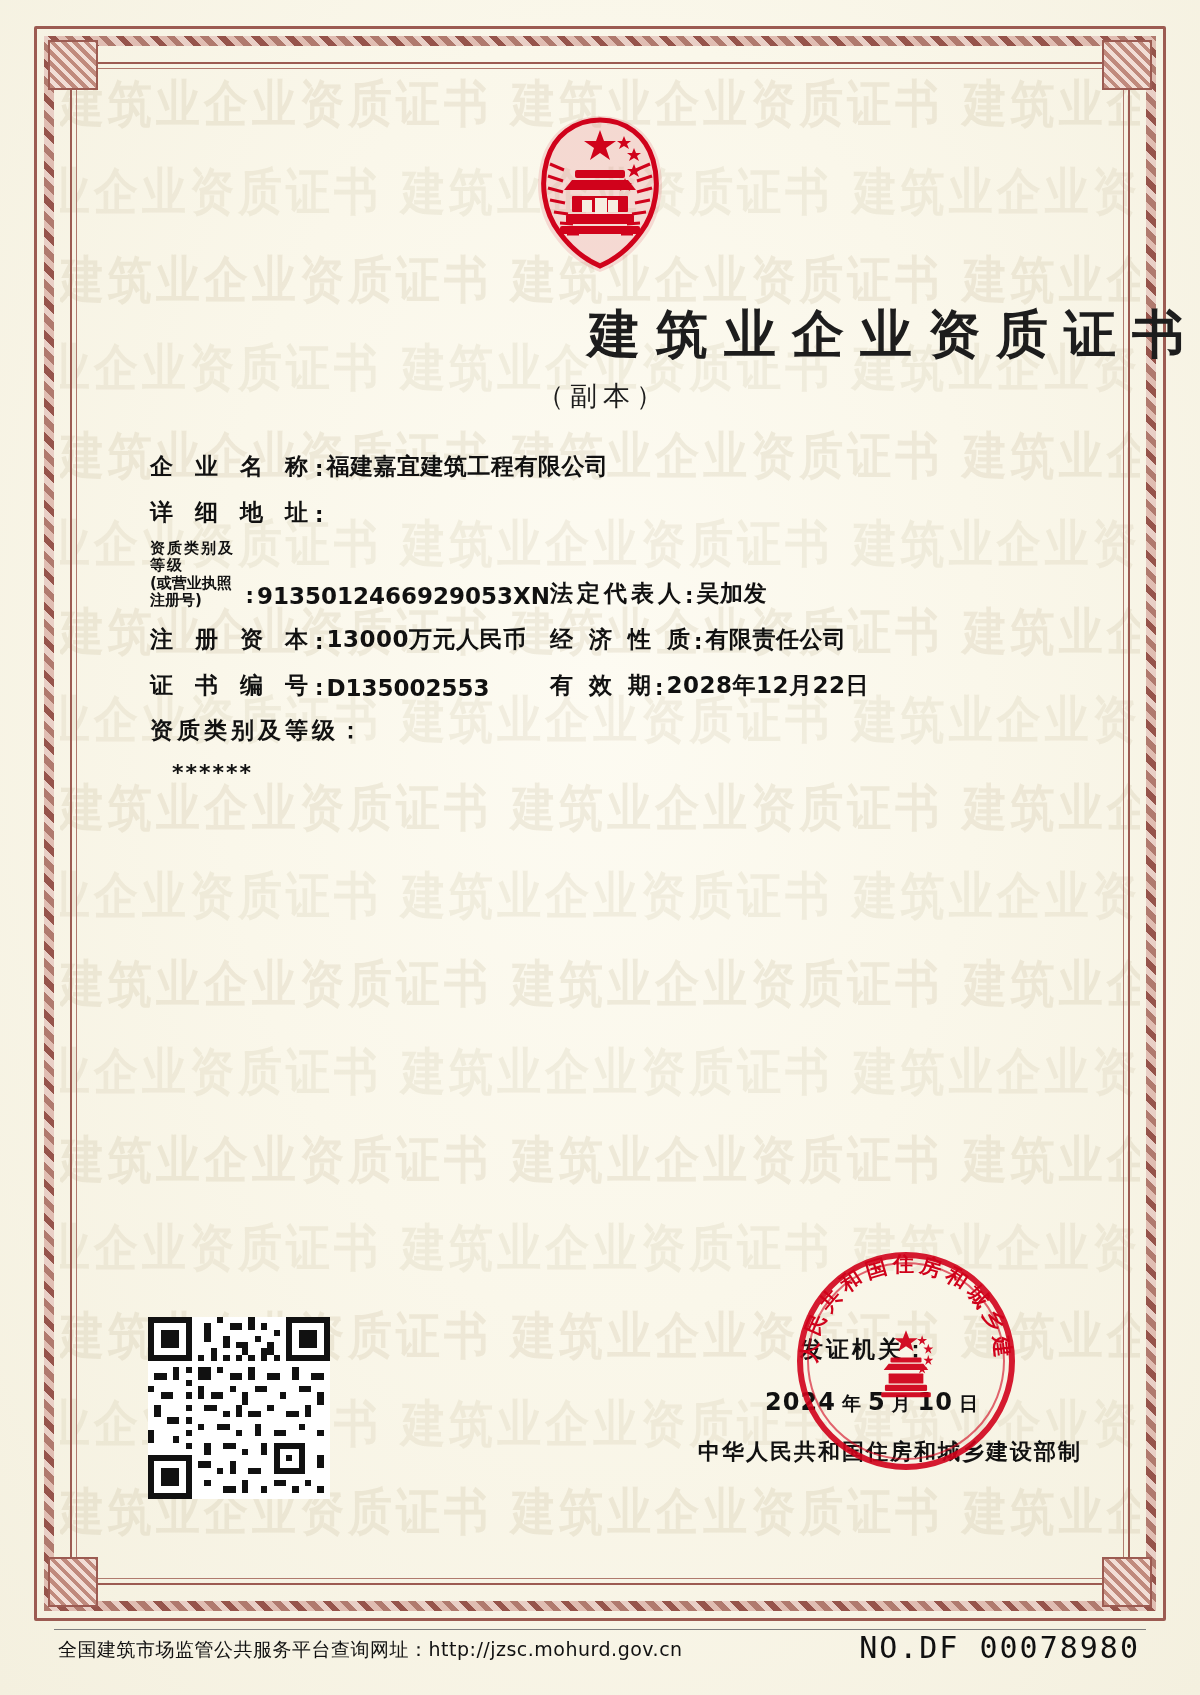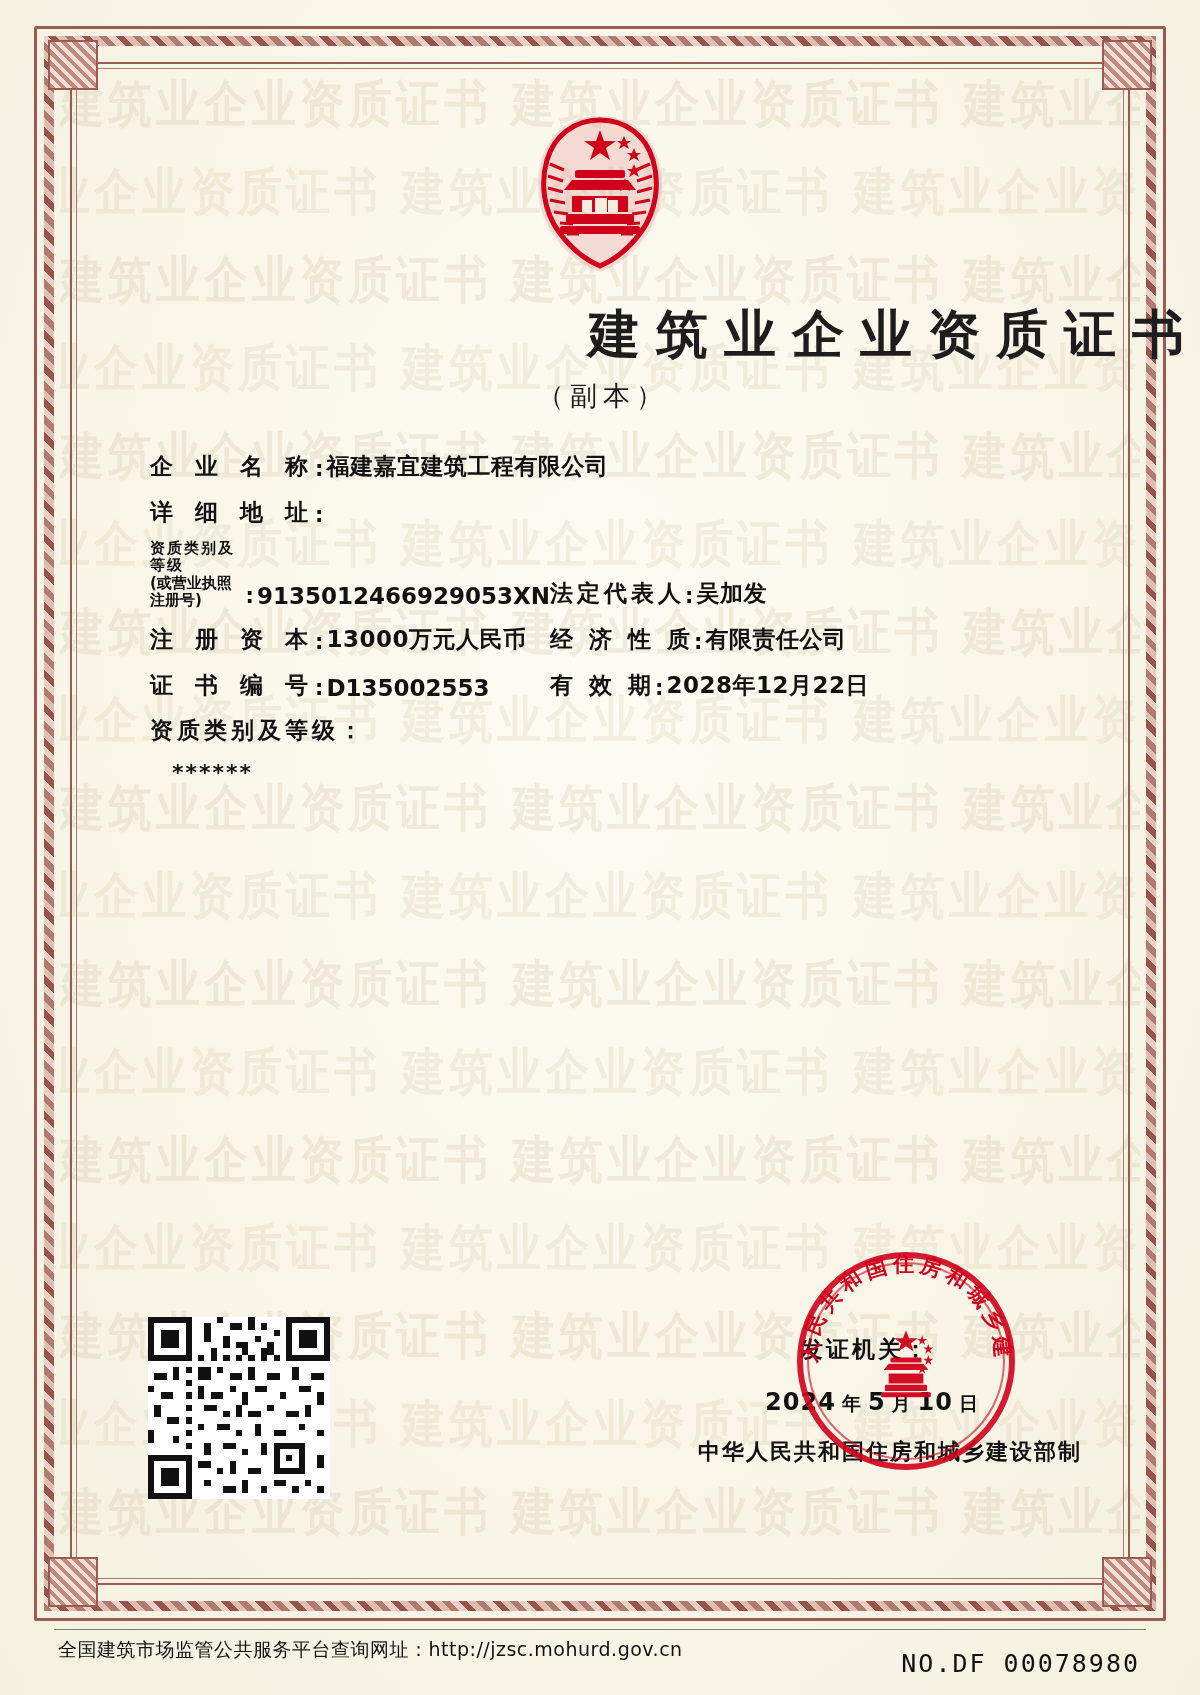--- a/index.html
+++ b/index.html
@@ -240,22 +240,22 @@
   }
   .footer-left {
     position: absolute;
     left: 58px; top: 8px;
     font-size: 19px;
     color: #111;
     letter-spacing: 0.5px;
   }
   .footer-right {
     position: absolute;
-    right: 60px; top: 20px;
-    font-size: 25px;
+    right: 60px; top: 1px;
+    font-size: 30px;
     color: #111;
     letter-spacing: 2px;
     font-family: "DejaVu Sans Mono", monospace;
   }
 </style>
 </head>
 <body>
 
 <div class="page">
 

